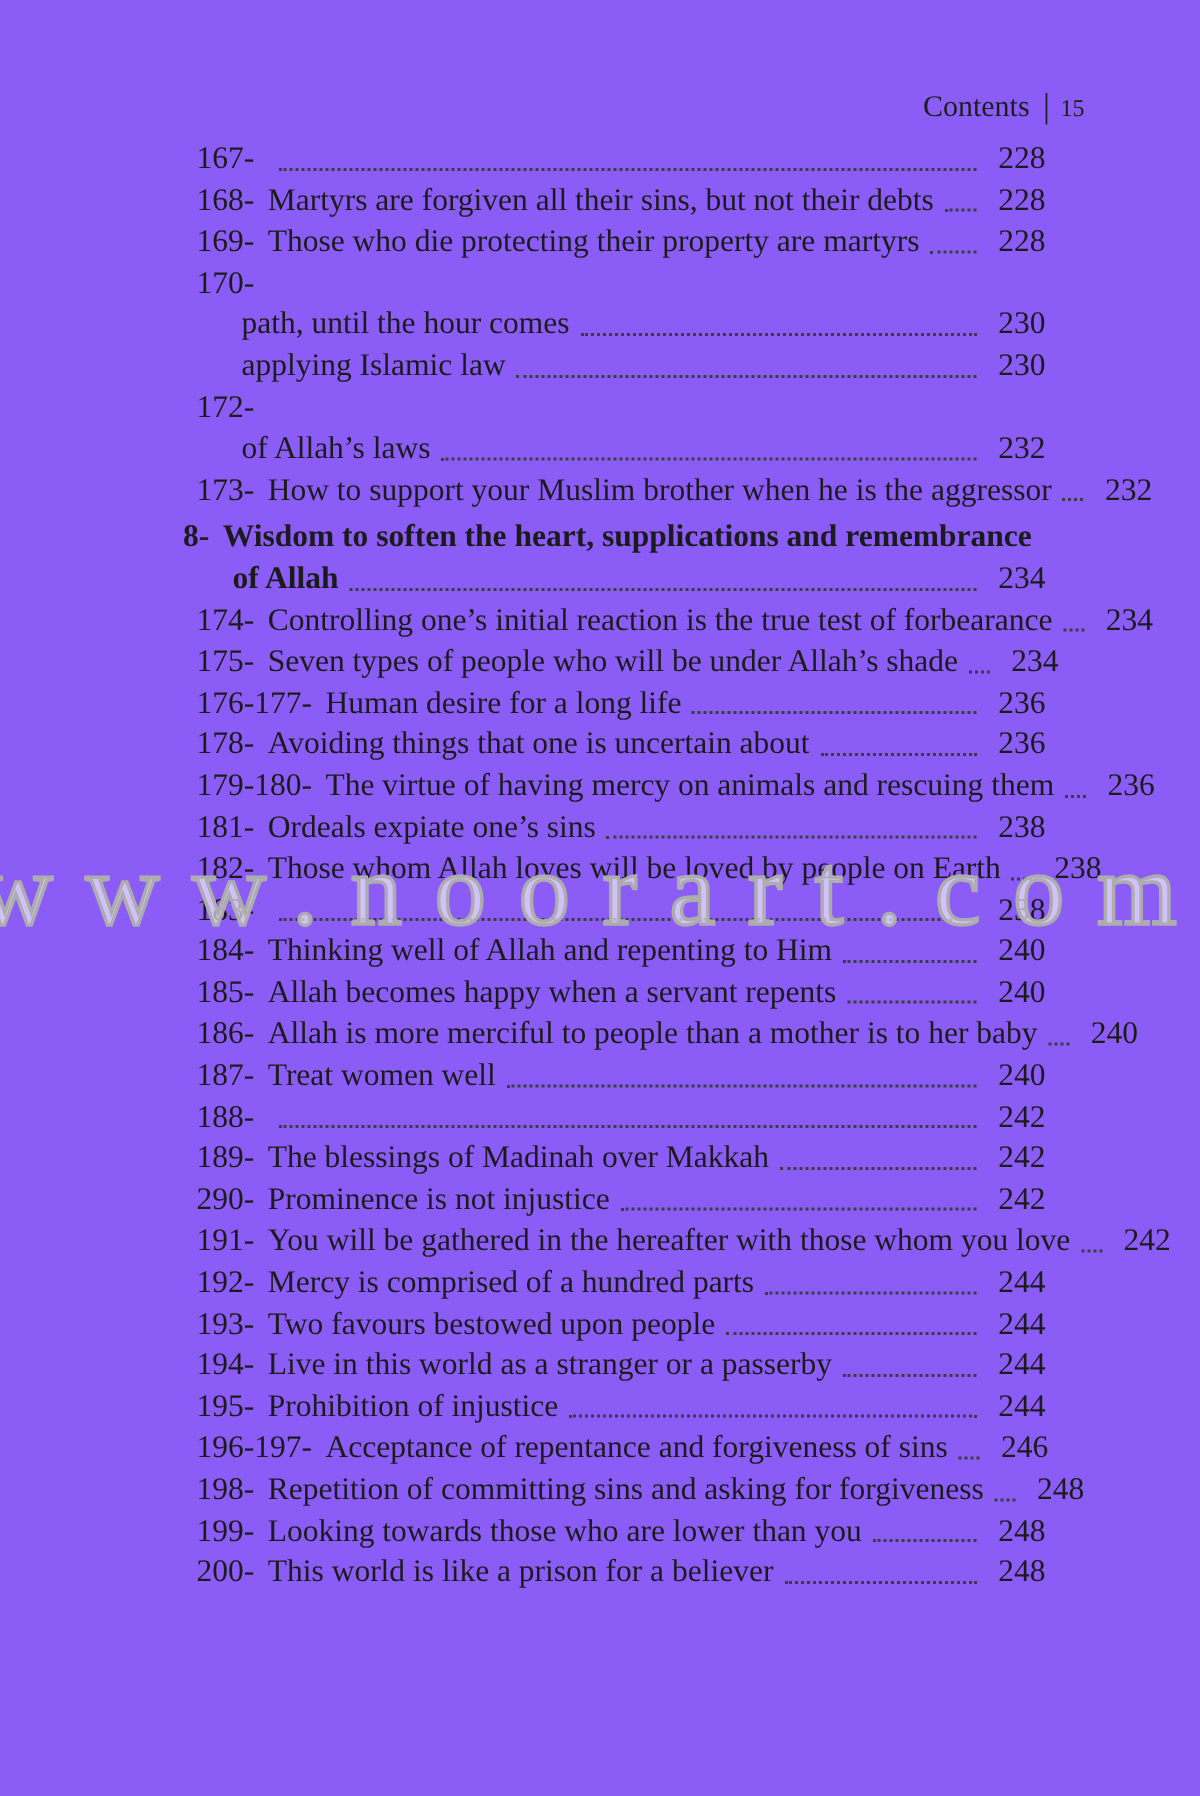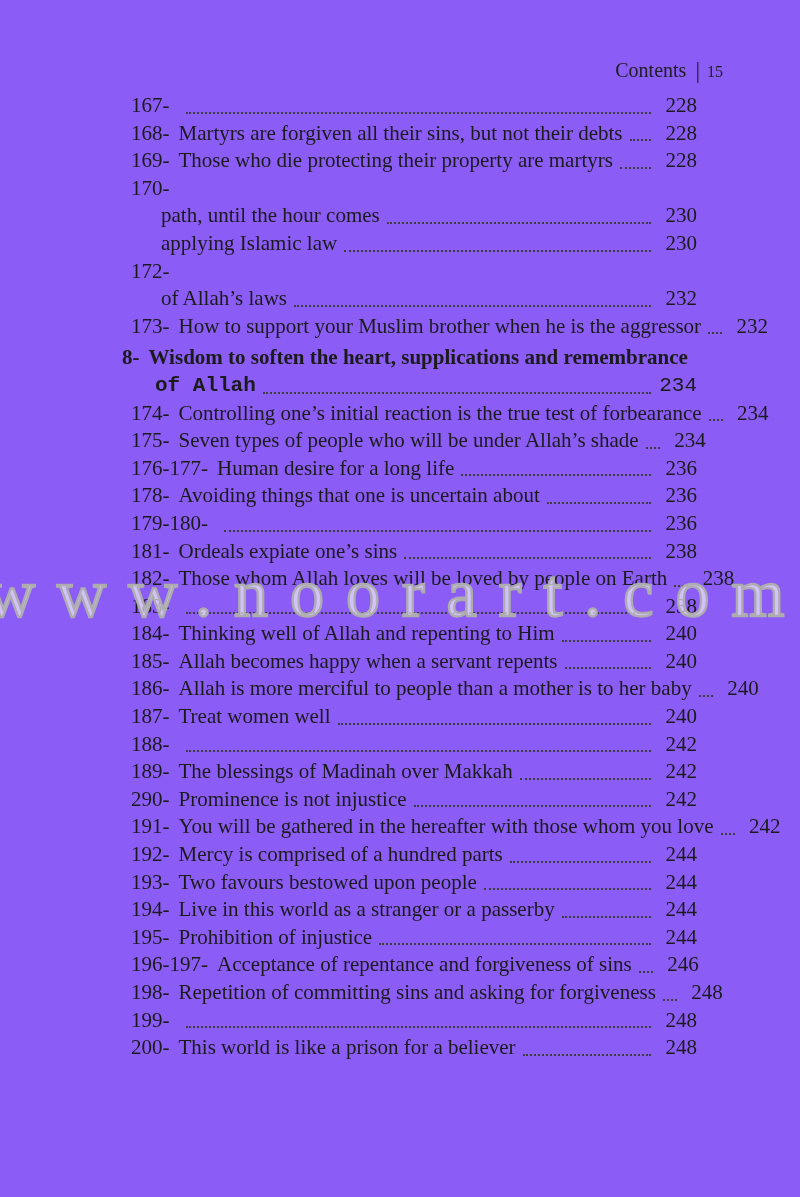--- a/index.html
+++ b/index.html
@@ -41,21 +41,21 @@
   .txt { white-space:pre; }
   .leader {
     flex:1 1 auto; min-width:14px;
     border-bottom:2px dotted #3d3d3d;
     align-self:flex-end;
     margin:0 8px 6px 7px;
     height:0;
   }
   .pg { min-width:38px; text-align:right; white-space:pre; }
   .entry.section { font-weight:bold; margin-left:-9px; padding-top:4px; }
-  .entry.section .row.cont { padding-left:33px;font-family:Liberation Mono, monospace; }
+  .entry.section .row.cont { padding-left:33px; }
   .entry.section .pg { font-weight:normal; }
   .watermark {
     position:absolute;
     top:556px; left:-14px;
     width:840px;
     font-family:"Liberation Serif", serif;
     font-size:68px; line-height:74px;
     letter-spacing:22px;
     white-space:nowrap;
     color:rgba(255,255,255,0.62);
@@ -171,20 +171,21 @@
         <div class="row">
           <span class="num">178-</span>
           <span class="txt">Avoiding things that one is uncertain about</span>
           <span class="leader"></span>
           <span class="pg">236</span>
         </div>
       </div>
       <div class="entry">
         <div class="row">
           <span class="num">179-180-</span>
+          <span class="txt">The virtue of having mercy on animals and rescuing them</span>
           <span class="leader"></span>
           <span class="pg">236</span>
         </div>
       </div>
       <div class="entry">
         <div class="row">
           <span class="num">181-</span>
           <span class="txt">Ordeals expiate one’s sins</span>
           <span class="leader"></span>
           <span class="pg">238</span>
@@ -312,20 +313,21 @@
         <div class="row">
           <span class="num">198-</span>
           <span class="txt">Repetition of committing sins and asking for forgiveness</span>
           <span class="leader"></span>
           <span class="pg">248</span>
         </div>
       </div>
       <div class="entry">
         <div class="row">
           <span class="num">199-</span>
+          <span class="txt">Looking towards those who are lower than you</span>
           <span class="leader"></span>
           <span class="pg">248</span>
         </div>
       </div>
       <div class="entry">
         <div class="row">
           <span class="num">200-</span>
           <span class="txt">This world is like a prison for a believer</span>
           <span class="leader"></span>
           <span class="pg">248</span>

